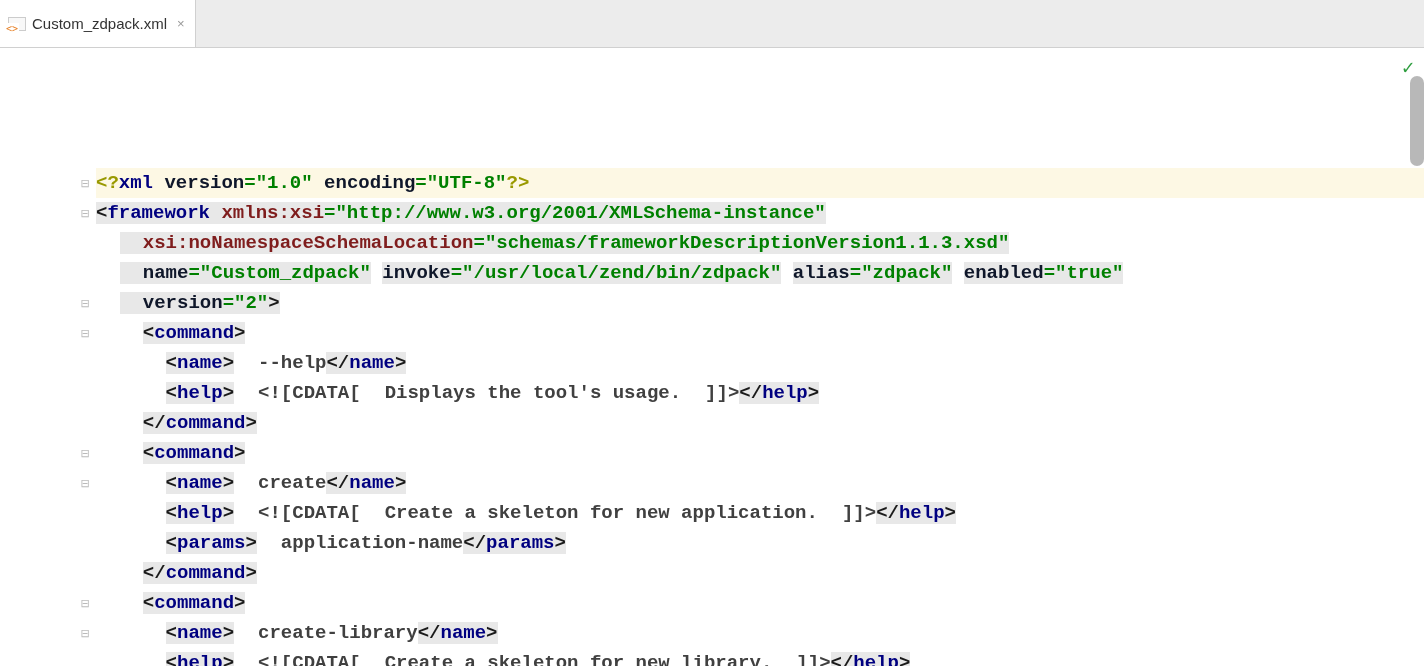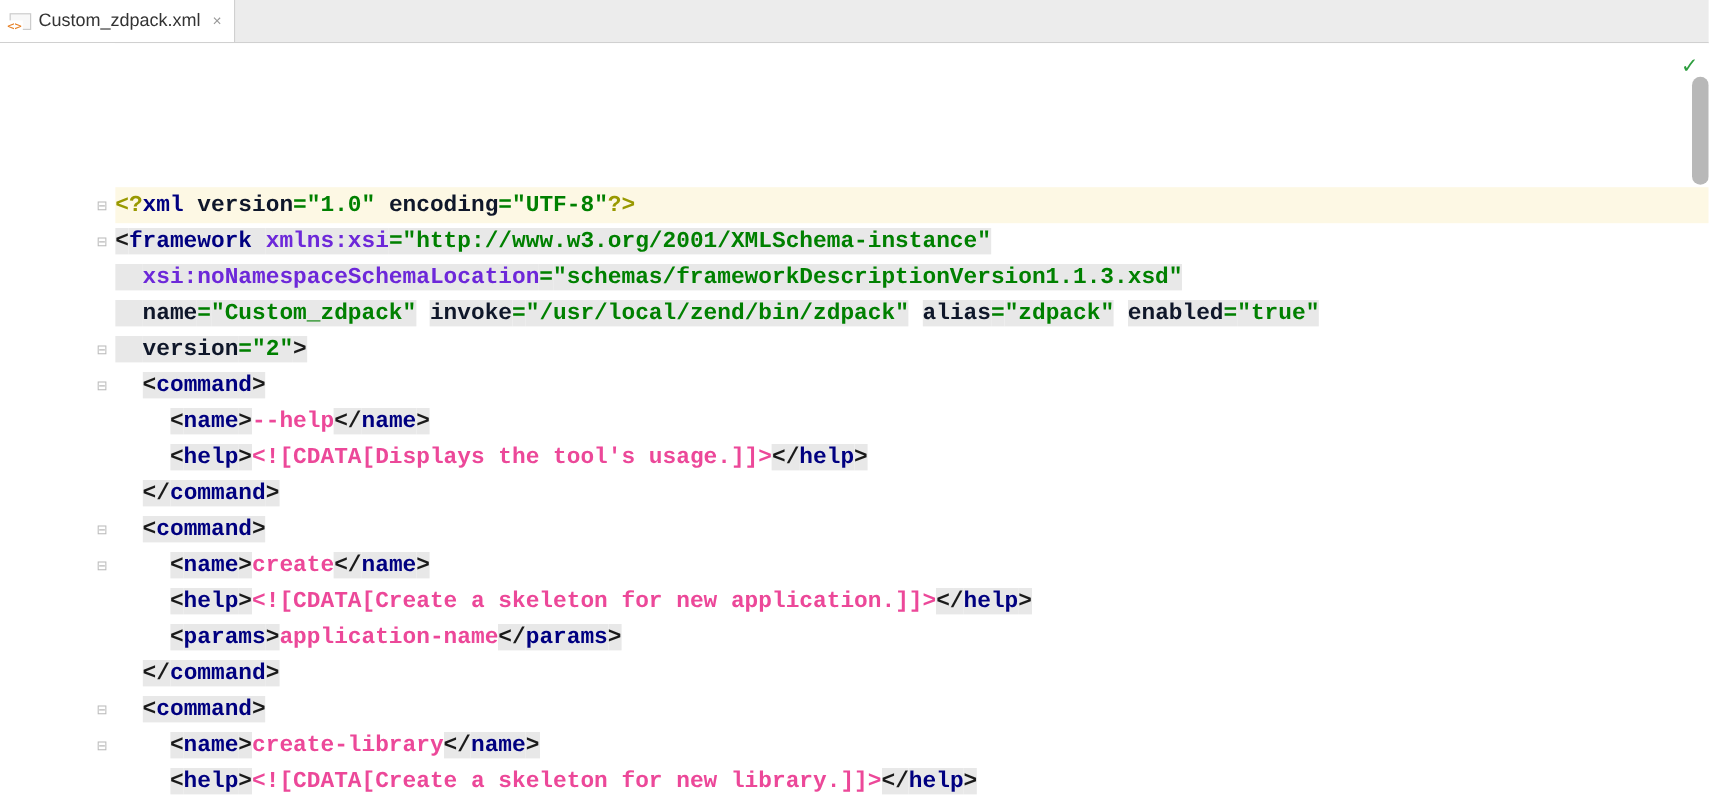--- a/index.html
+++ b/index.html
@@ -1,39 +1,39 @@
 <!DOCTYPE html>
 <html><head>
 <meta charset="utf-8">
 <style>
   * { margin: 0; padding: 0; box-sizing: border-box; }
   body { font-family: Menlo, Monaco, "Courier New", monospace; font-size: 19px; background: #fff; }
-  .tab-bar { height: 36px; background: #ececec; border-bottom: 1px solid #d0d0d0; display: flex; align-items: stretch; }
+  .tab-bar { height: 48px; background: #ececec; border-bottom: 1px solid #d0d0d0; display: flex; align-items: stretch; }
   .tab { display: flex; align-items: center; background: #fff; border-right: 1px solid #d0d0d0; padding: 0 10px 0 8px; gap: 6px; font-family: -apple-system, "Helvetica Neue", Arial, sans-serif; font-size: 15px; color: #333; }
   .tab .xml-icon { width: 18px; height: 14px; background: #f8f8f8; border: 1px solid #ccc; position: relative; }
   .tab .xml-icon::after { content: "<>"; color: #e67e22; font-size: 10px; position: absolute; left: -4px; bottom: -4px; background: #fff; padding: 0 1px; font-family: Menlo, monospace; }
   .tab .close { color: #999; font-size: 13px; margin-left: 4px; cursor: pointer; }
   .editor-wrap { display: flex; height: calc(666px - 36px); background: #fff; }
   .gutter { width: 96px; background: #fff; border-right: 0; position: relative; flex-shrink: 0; }
   .fold-col { position: absolute; right: 4px; top: 0; display: flex; flex-direction: column; }
   .fold { width: 14px; height: 30px; display: flex; align-items: center; justify-content: center; color: #bbb; font-size: 11px; font-family: Arial, sans-serif; }
   .code { flex: 1; white-space: pre; line-height: 30px; color: #000; font-weight: 600; padding-top: 0; overflow: hidden; position: relative; }
   .code .hl { background: #e8e8e8; }
   .code .line1bg { background: #fdf8e4; display: inline-block; width: 100%; }
   .check { position: absolute; right: 10px; top: 6px; color: #2e9e3f; font-size: 20px; }
   .scroll { position: absolute; right: 0; top: 28px; width: 14px; height: 90px; background: rgba(0,0,0,0.28); border-radius: 7px; }
   
   .pi { color: #999900; }
   .tagp { color: #1a1a1a; font-weight: 700; }
   .tagn { color: #000080; font-weight: 700; }
-  .attr-ns { color: #6d28d9; font-weight: 700; }
+  .attr-ns { color: #7f1d1d; font-weight: 700; }
   .attr { color: #0f172a; font-weight: 700; }
   .eq { color: #008000; font-weight: 700; }
   .str { color: #008000; font-weight: 700; }
-  .txt { color: #ec4899; font-weight: 600; }
+  .txt { color: #404040; font-weight: 600; margin-left: 24px; }
 </style>
 </head>
 <body>
 
 <div class="tab-bar">
   <div class="tab">
     <span class="xml-icon"></span>
     <span>Custom_zdpack.xml</span>
     <span class="close">×</span>
   </div>

